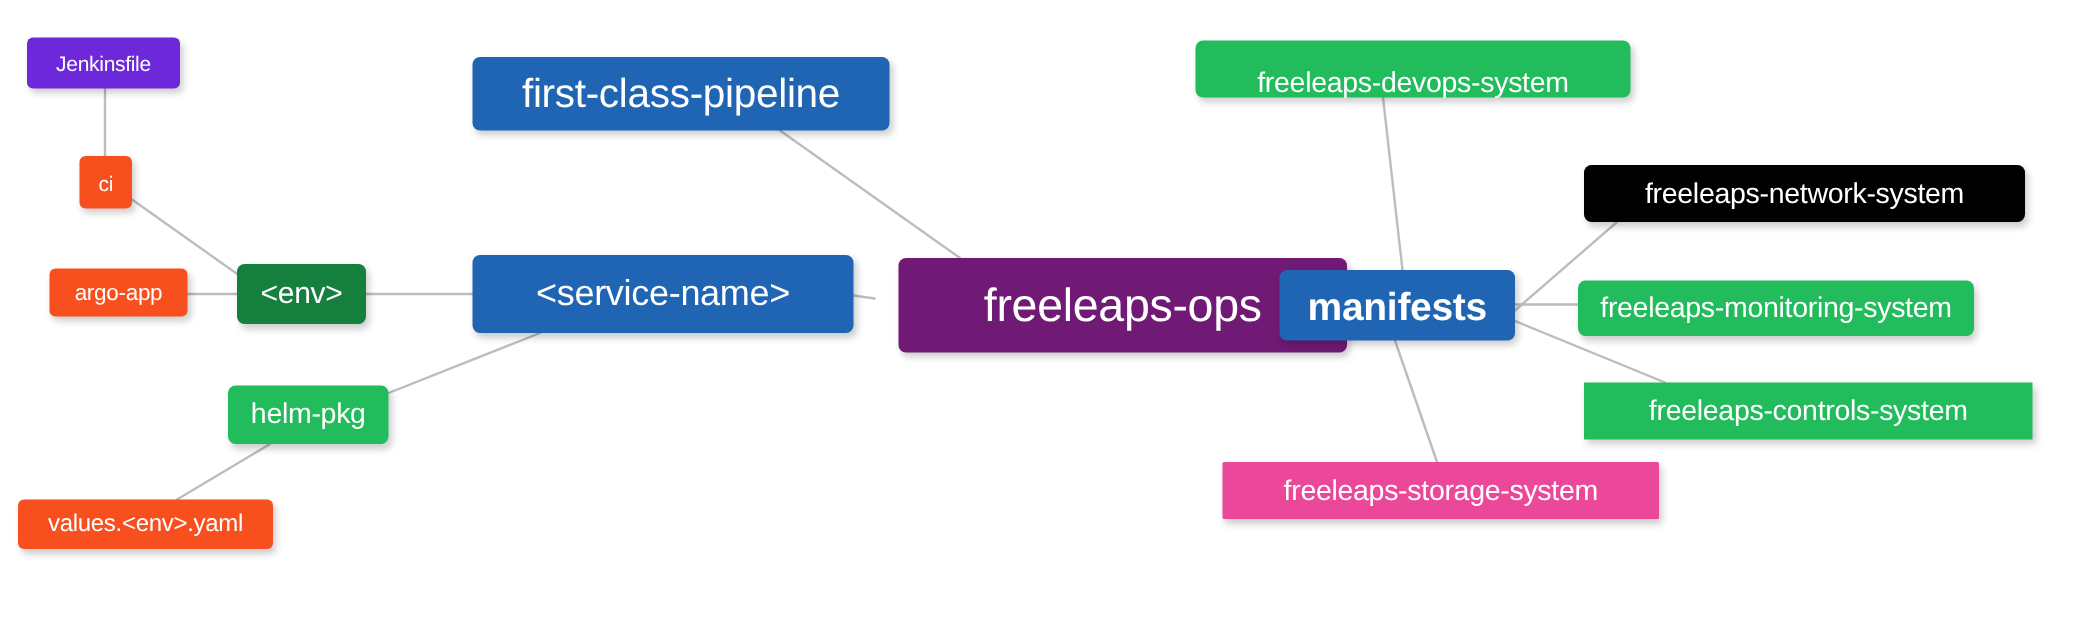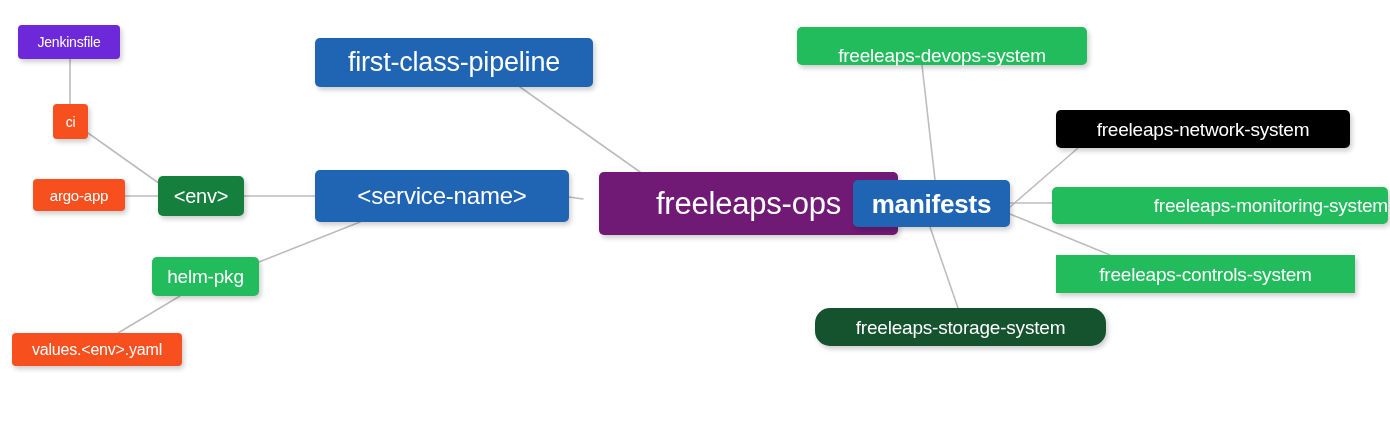--- a/index.html
+++ b/index.html
@@ -93,23 +93,23 @@
       </div>
       <div class="node" style="left: 853px; top: 180px; width: 157px; height: 47px; background: rgb(32, 101, 180); font-size: 26px; border-radius: 5px; font-weight: bold;">
         <span class="node-label">manifests</span>
       </div>
       <div class="node" style="left: 797px; top: 27px; width: 290px; height: 38px; background: rgb(34, 188, 92); font-size: 19px; border-radius: 5px; align-items: flex-end;">
         <span class="node-label">freeleaps-devops-system</span>
       </div>
       <div class="node" style="left: 1056px; top: 110px; width: 294px; height: 38px; background: #000000; font-size: 19px; border-radius: 5px;">
         <span class="node-label">freeleaps-network-system</span>
       </div>
-      <div class="node" style="left: 1052px; top: 187px; width: 336px; height: 37px; background: rgb(34, 188, 92); font-size: 19px; border-radius: 5px; justify-content: flex-end;">
+      <div class="node" style="left: 1052px; top: 187px; width: 264px; height: 37px; background: rgb(34, 188, 92); font-size: 19px; border-radius: 5px;">
         <span class="node-label">freeleaps-monitoring-system</span>
       </div>
       <div class="node" style="left: 1056px; top: 255px; width: 299px; height: 38px; background: rgb(34, 188, 92); font-size: 19px; border-radius: 0;">
         <span class="node-label">freeleaps-controls-system</span>
       </div>
-      <div class="node" style="left: 815px; top: 308px; width: 291px; height: 38px; background: #14532d; font-size: 19px; border-radius: 15px;">
+      <div class="node" style="left: 815px; top: 308px; width: 291px; height: 38px; background: #ec4899; font-size: 19px; border-radius: 1px;">
         <span class="node-label">freeleaps-storage-system</span>
       </div>
     </div>
 </div>
 
 </body></html>

